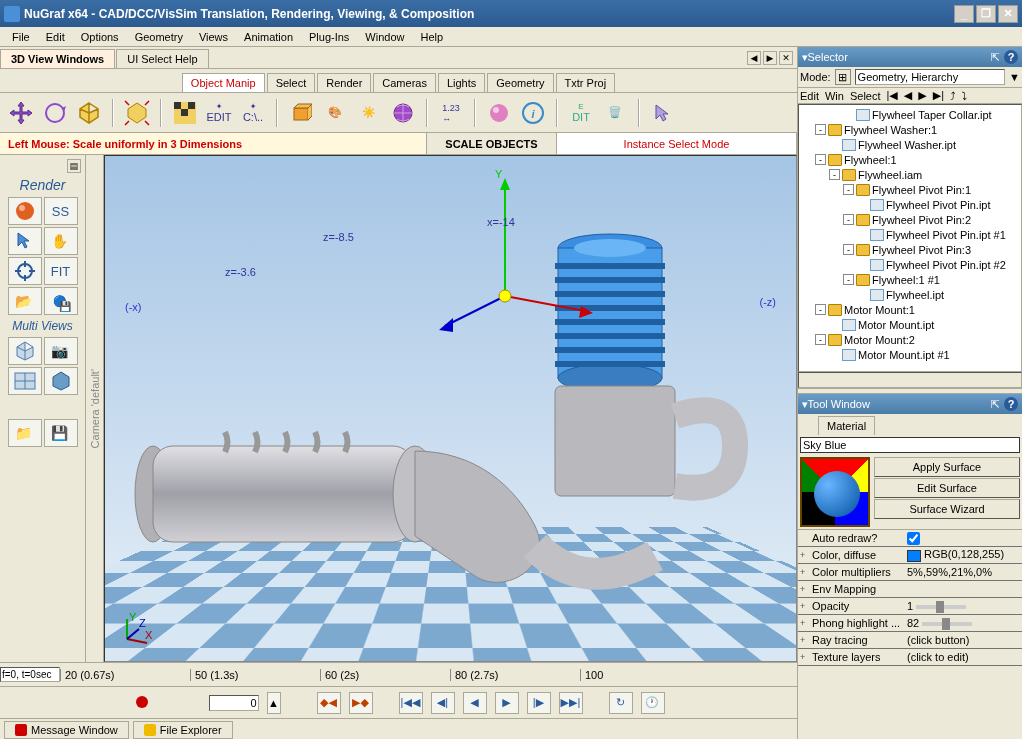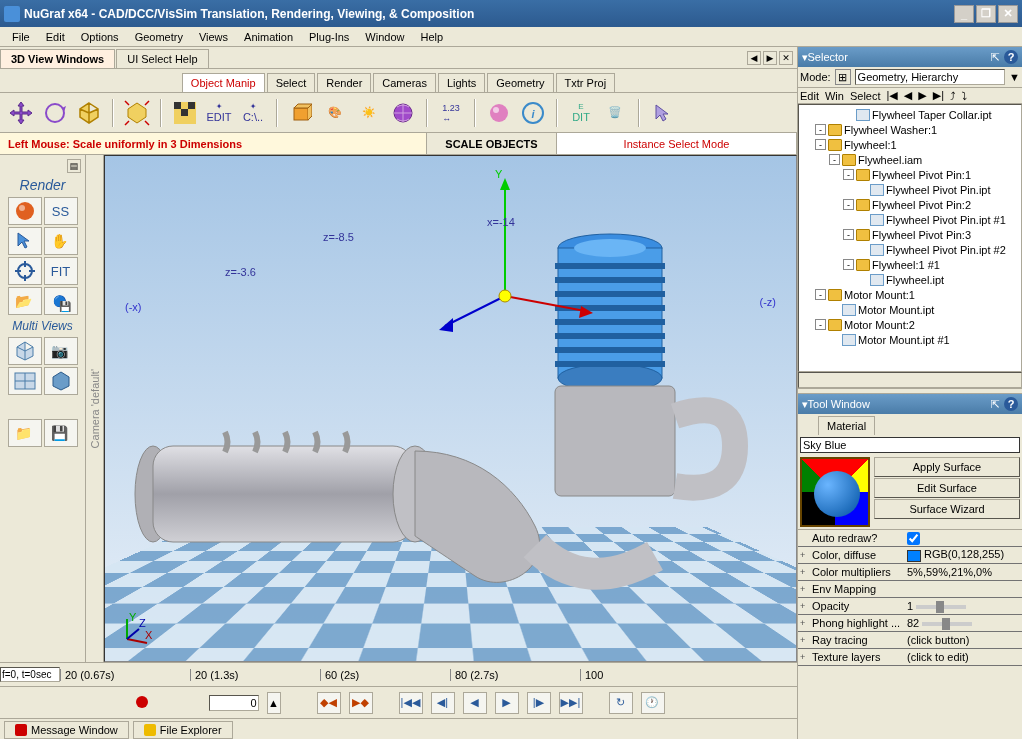--- a/index.html
+++ b/index.html
@@ -365,21 +365,21 @@
           <line x1="12" y1="28" x2="24" y2="18" stroke="#00a" stroke-width="2"></line>
             <text x="24" y="16" fill="#00a" font-size="10">Z</text>
         </svg>
       </div>
     </div>
 
     <div class="timeline">
       <input class="tl-input" value="f=0, t=0sec" style="">
       <div class="tlabel">
         <div class="ttick">20 (0.67s)</div>
-        <div class="ttick">20 (1.3s)</div>
+        <div class="ttick">50 (1.3s)</div>
         <div class="ttick">60 (2s)</div>
         <div class="ttick">80 (2.7s)</div>
         <div class="ttick">100</div>
       </div>
     </div>
 
     <div class="playback">
       <div style="width:20px;height:20px;"><svg width="18" height="18">
             <circle cx="9" cy="9" r="6" fill="#c00"></circle>
           </svg></div>
@@ -442,20 +442,25 @@
         <div class="tree-row" style="padding-left: 42px;">
           <span style="width:13px;display:inline-block;"></span>
           <span class="tree-icon ti-file"></span>
           <span>Flywheel Taper Collar.ipt</span>
         </div>
         <div class="tree-row" style="padding-left: 14px;">
           <span class="tree-toggle">-</span>
           <span class="tree-icon ti-folder"></span>
           <span>Flywheel Washer:1</span>
         </div>
+        <div class="tree-row" style="padding-left: 28px;">
+          <span style="width:13px;display:inline-block;"></span>
+          <span class="tree-icon ti-file"></span>
+          <span>Flywheel Washer.ipt</span>
+        </div>
         <div class="tree-row" style="padding-left: 14px;">
           <span class="tree-toggle">-</span>
           <span class="tree-icon ti-folder"></span>
           <span>Flywheel:1</span>
         </div>
         <div class="tree-row" style="padding-left: 28px;">
           <span class="tree-toggle">-</span>
           <span class="tree-icon ti-folder"></span>
           <span>Flywheel.iam</span>
         </div>

